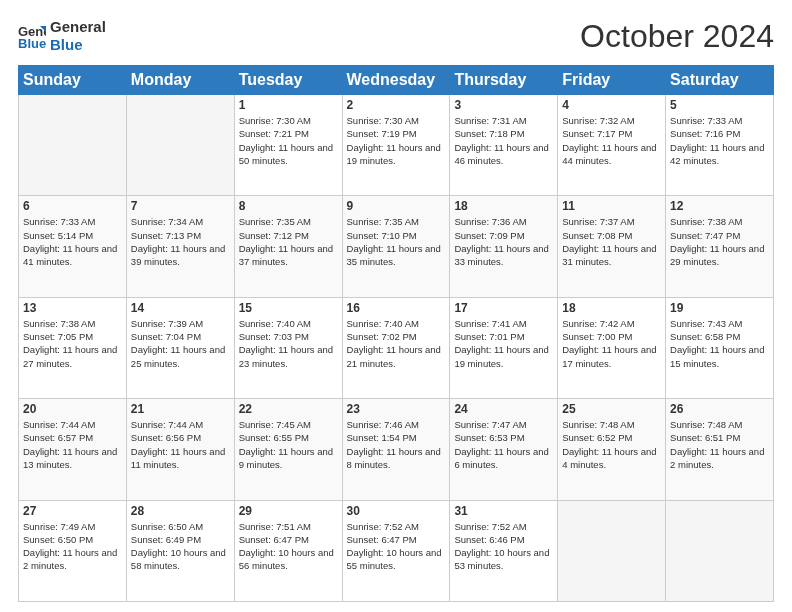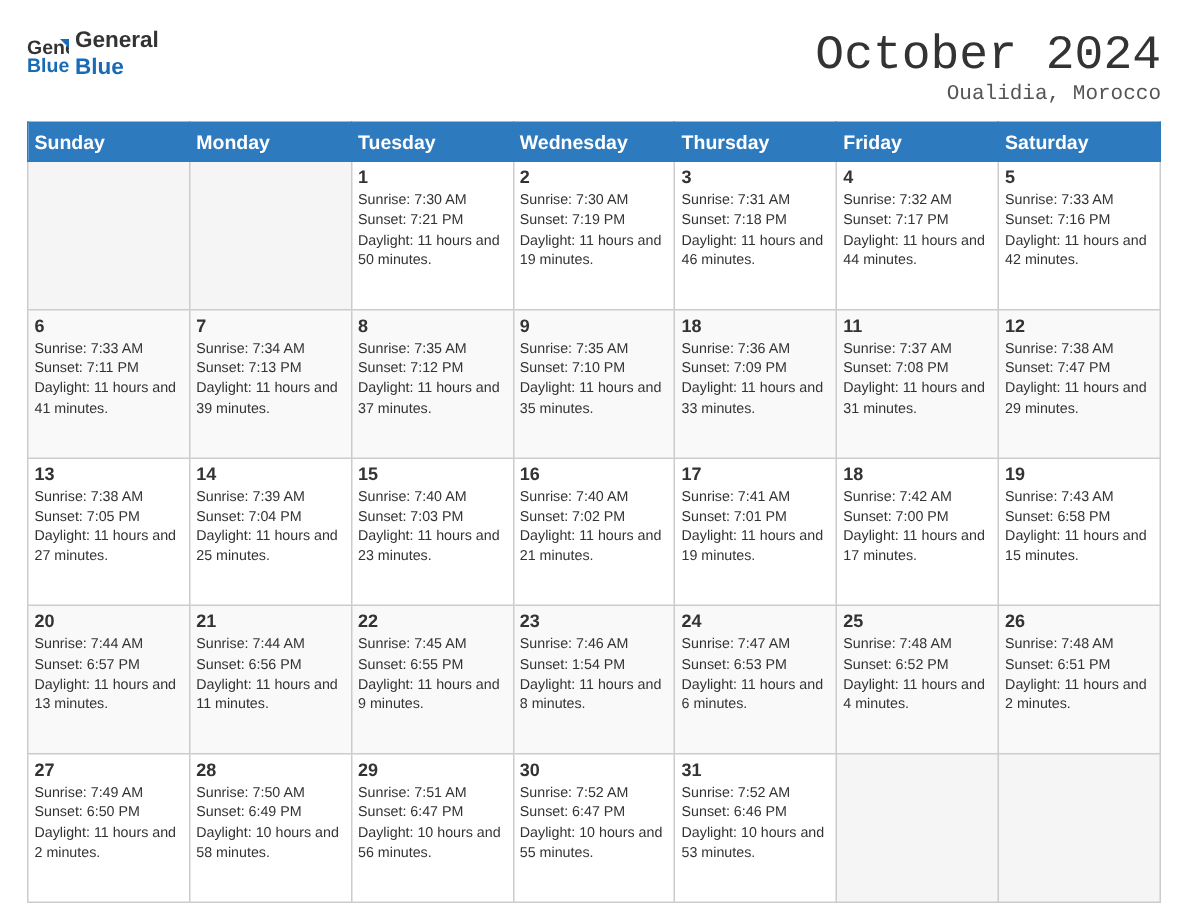--- a/index.html
+++ b/index.html
@@ -27,41 +27,40 @@
       display: flex;
       align-items: center;
     }
     .logo-icon {
       width: 28px;
       height: 28px;
       margin-right: 4px;
     }
     .title-block {
       text-align: right;
-      font-family: Liberation Mono, monospace;
     }
     .month-title {
       font-size: 32px;
       font-weight: normal;
       color: #333;
     }
     .subtitle {
       font-size: 14px;
       color: #555;
     }
     .calendar {
       flex: 1;
       border-collapse: collapse;
       width: 100%;
       table-layout: fixed;
     }
     .calendar th {
       background-color: #2e7abf;
       color: #fff;
-      font-size: 13px;
+      font-size: 16px;
       font-weight: bold;
       padding: 5px 4px;
       text-align: left;
       border: 1px solid #2e7abf;
     }
     .calendar td {
       border: 1px solid #ccc;
       vertical-align: top;
       padding: 3px 4px;
       font-size: 9.5px;
@@ -96,21 +95,20 @@
         <text x="0" y="26" font-size="13" font-weight="bold" fill="#1a6bb5" font-family="Arial">Blue</text>
         <polygon points="22,4 28,4 28,10" fill="#1a6bb5"></polygon>
       </svg>
       <div>
         <div style="font-size:15px; font-weight:bold; color:#333; line-height:1.2;">General</div>
         <div style="font-size:15px; font-weight:bold; color:#1a6bb5; line-height:1.2;">Blue</div>
       </div>
     </div>
     <div class="title-block">
       <div class="month-title">October 2024</div>
-      <div class="subtitle">Oualidia, Morocco</div>
     </div>
   </div>
 
   <table class="calendar">
     <thead>
       <tr>
       <th>Sunday</th>
           <th>Monday</th>
           <th>Tuesday</th>
           <th>Wednesday</th>
@@ -140,21 +138,21 @@
             <div class="day-info"><span>Sunrise: 7:32 AM</span><br><span>Sunset: 7:17 PM</span><br><span>Daylight: 11 hours and 44 minutes.</span></div>
           </td>
           <td>
             <span class="day-num">5</span>
             <div class="day-info"><span>Sunrise: 7:33 AM</span><br><span>Sunset: 7:16 PM</span><br><span>Daylight: 11 hours and 42 minutes.</span></div>
           </td>
         </tr>
         <tr>
           <td>
             <span class="day-num">6</span>
-            <div class="day-info"><span>Sunrise: 7:33 AM</span><br><span>Sunset: 7:11 PM</span><br><span>Daylight: 11 hours and 41 minutes.</span></div>
+            <div class="day-info"><span>Sunrise: 7:33 AM</span><br><span>Sunset: 5:14 PM</span><br><span>Daylight: 11 hours and 41 minutes.</span></div>
           </td>
           <td>
             <span class="day-num">7</span>
             <div class="day-info"><span>Sunrise: 7:34 AM</span><br><span>Sunset: 7:13 PM</span><br><span>Daylight: 11 hours and 39 minutes.</span></div>
           </td>
           <td>
             <span class="day-num">8</span>
             <div class="day-info"><span>Sunrise: 7:35 AM</span><br><span>Sunset: 7:12 PM</span><br><span>Daylight: 11 hours and 37 minutes.</span></div>
           </td>
           <td>
@@ -234,21 +232,21 @@
             <div class="day-info"><span>Sunrise: 7:48 AM</span><br><span>Sunset: 6:51 PM</span><br><span>Daylight: 11 hours and 2 minutes.</span></div>
           </td>
         </tr>
         <tr>
           <td>
             <span class="day-num">27</span>
             <div class="day-info"><span>Sunrise: 7:49 AM</span><br><span>Sunset: 6:50 PM</span><br><span>Daylight: 11 hours and 2 minutes.</span></div>
           </td>
           <td>
             <span class="day-num">28</span>
-            <div class="day-info"><span>Sunrise: 7:50 AM</span><br><span>Sunset: 6:49 PM</span><br><span>Daylight: 10 hours and 58 minutes.</span></div>
+            <div class="day-info"><span>Sunrise: 6:50 AM</span><br><span>Sunset: 6:49 PM</span><br><span>Daylight: 10 hours and 58 minutes.</span></div>
           </td>
           <td>
             <span class="day-num">29</span>
             <div class="day-info"><span>Sunrise: 7:51 AM</span><br><span>Sunset: 6:47 PM</span><br><span>Daylight: 10 hours and 56 minutes.</span></div>
           </td>
           <td>
             <span class="day-num">30</span>
             <div class="day-info"><span>Sunrise: 7:52 AM</span><br><span>Sunset: 6:47 PM</span><br><span>Daylight: 10 hours and 55 minutes.</span></div>
           </td>
           <td>

